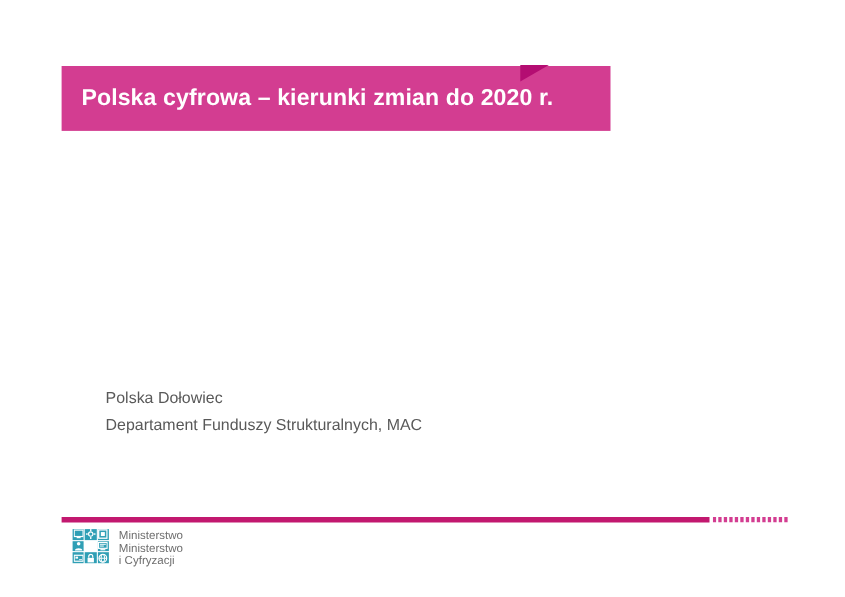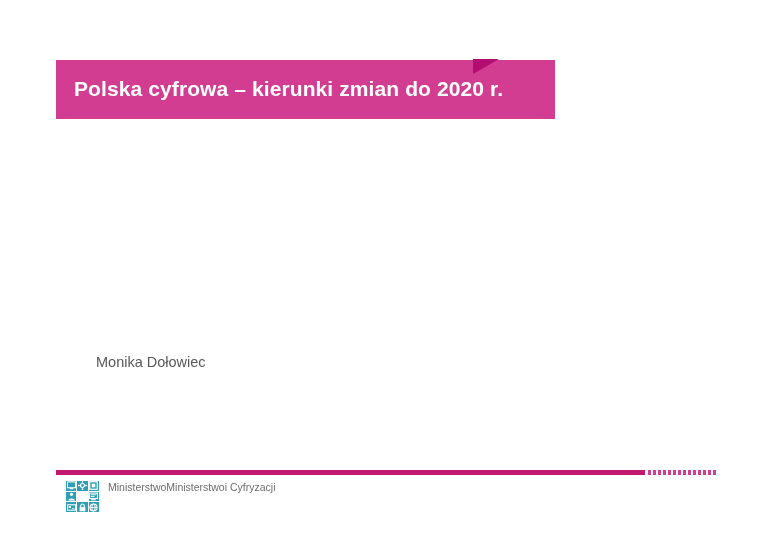--- a/index.html
+++ b/index.html
@@ -130,21 +130,21 @@
     justify-content: center;
   }
   .logo-tile.blank {
     background: #ffffff;
   }
   .logo-tile svg {
     display: block;
   }
   .logo-text {
     display: flex;
-    flex-direction: row;
+    flex-direction: column;
     padding-top: 1px;
   }
   .logo-text-line {
     color: #6e6e6e;
     font-size: 10.5px;
     line-height: 11.6px;
     font-family: "Liberation Sans", sans-serif;
     white-space: nowrap;
   }
 </style>
@@ -154,21 +154,22 @@
 <div class="slide">
 
   <div class="title-banner-wrap">
     <div class="title-banner">
       <div class="title-text">Polska cyfrowa – kierunki zmian do 2020 r.</div>
     </div>
   </div>
   <div class="banner-tail"></div>
 
   <div class="author-block">
-    <div class="author-line">Monika Dołowiec</div>
+    <div class="author-line">Polska Dołowiec</div>
+    <div class="author-line">Departament Funduszy Strukturalnych, MAC</div>
   </div>
 
   <div class="footer-rule"></div>
   <div class="footer-dots">
     <span class="dot"></span>
     <span class="dot"></span>
     <span class="dot"></span>
     <span class="dot"></span>
     <span class="dot"></span>
     <span class="dot"></span>

